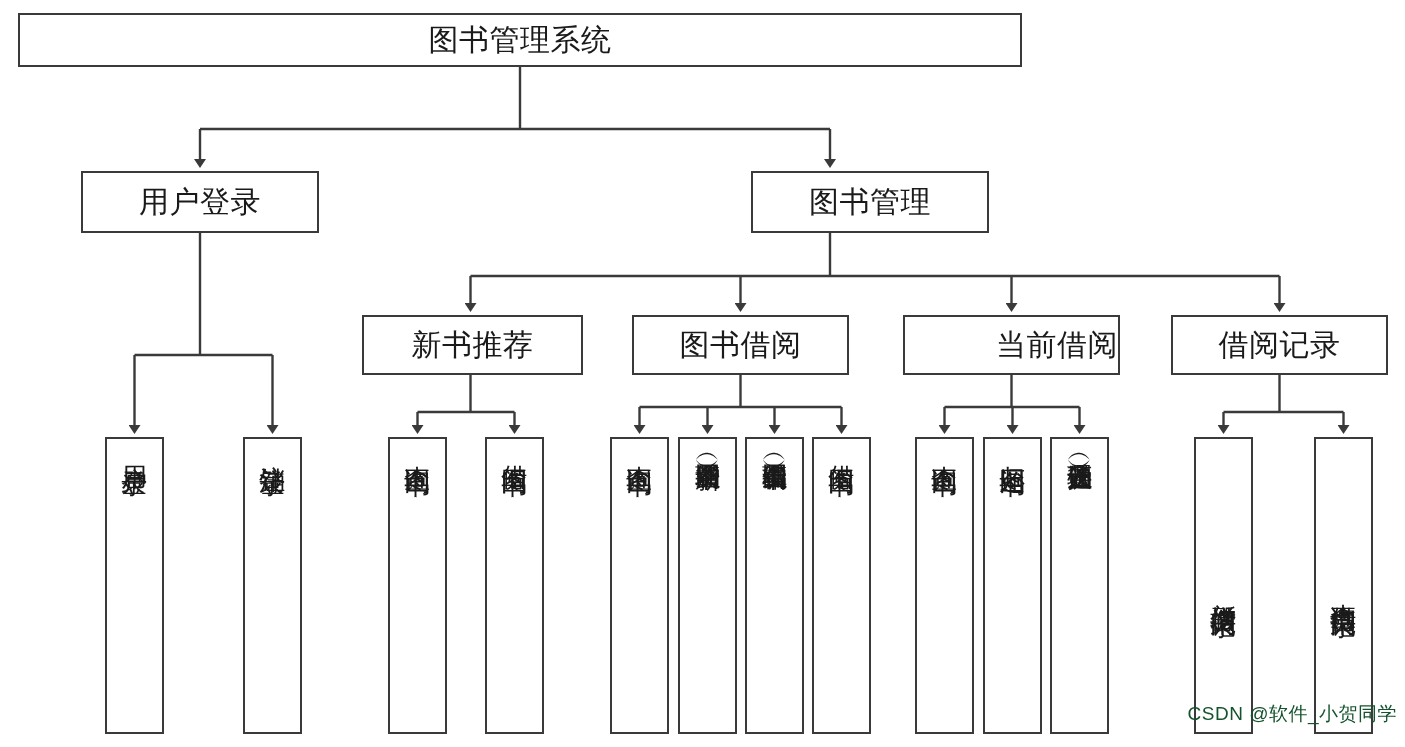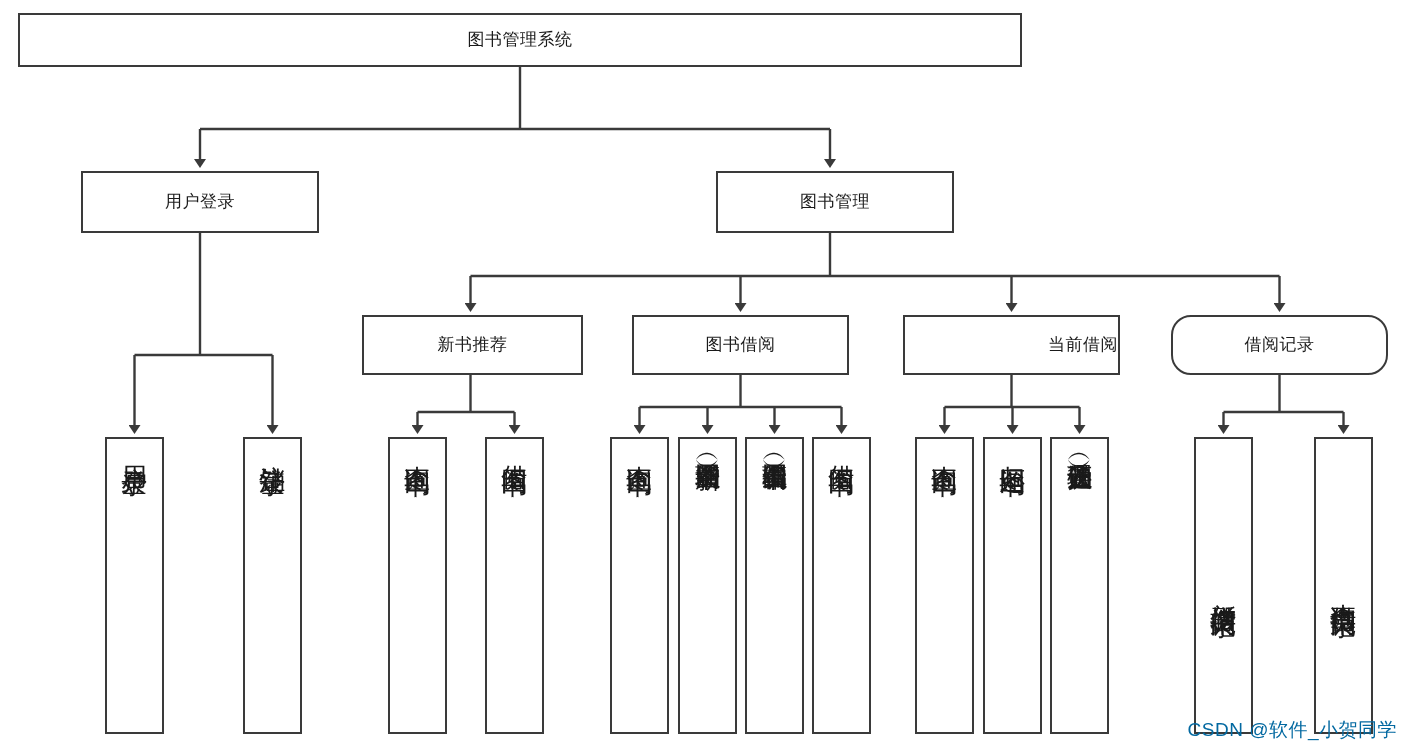--- a/index.html
+++ b/index.html
@@ -33,21 +33,21 @@
     align-items: center;
     justify-content: center;
     color: #1a1a1a;
     line-height: 1.18;
   }
   .node-label {
     display: block;
     text-align: center;
   }
   .node.horizontal .node-label {
-    font-size: 17px;
+    font-size: 30px;
     letter-spacing: 0.5px;
   }
   .node.vertical {
     align-items: flex-start;
     padding-top: 6px;
   }
   .node.vertical .node-label {
     writing-mode: vertical-rl;
     text-orientation: upright;
     font-size: 26px;
@@ -58,23 +58,23 @@
   .node.vertical.tall .node-label {
     font-size: 25px;
     letter-spacing: 0px;
   }
   .node.vertical.centered {
     align-items: center;
   }
   #watermark {
     position: absolute;
     right: 8px;
-    bottom: 4px;
+    bottom: 20px;
     font-size: 19px;
-    color: #0369a1;
+    color: #14532d;
     white-space: nowrap;
     letter-spacing: 0.5px;
     pointer-events: none;
     margin-top: 48px;
   }
 </style>
 </head>
 <body>
 
 <div id="canvas">
@@ -122,33 +122,33 @@
       </g>
   </svg>
 
   <div id="node-layer">
       <div class="node horizontal" style="left: 18px; top: 13px; width: 1004px; height: 54px;">
         <span class="node-label">图书管理系统</span>
       </div>
       <div class="node horizontal" style="left: 81px; top: 171px; width: 238px; height: 62px;">
         <span class="node-label">用户登录</span>
       </div>
-      <div class="node horizontal" style="left: 716px; top: 171px; width: 238px; height: 62px;">
+      <div class="node horizontal" style="left: 751px; top: 171px; width: 238px; height: 62px;">
         <span class="node-label">图书管理</span>
       </div>
       <div class="node horizontal" style="left: 362px; top: 315px; width: 221px; height: 60px; align-items: center;">
         <span class="node-label">新书推荐</span>
       </div>
       <div class="node horizontal" style="left: 632px; top: 315px; width: 217px; height: 60px; font-family: Liberation Serif, serif;">
         <span class="node-label">图书借阅</span>
       </div>
       <div class="node horizontal" style="left: 903px; top: 315px; width: 217px; height: 60px; justify-content: flex-end;">
         <span class="node-label">当前借阅</span>
       </div>
-      <div class="node horizontal" style="left: 1171px; top: 315px; width: 217px; height: 60px; border-radius: 20px;">
+      <div class="node horizontal" style="left: 1171px; top: 315px; width: 217px; height: 60px;">
         <span class="node-label">借阅记录</span>
       </div>
       <div class="node vertical" style="left: 105px; top: 437px; width: 59px; height: 297px;">
         <span class="node-label">用户登录</span>
       </div>
       <div class="node vertical" style="left: 243px; top: 437px; width: 59px; height: 297px;">
         <span class="node-label">注销登录</span>
       </div>
       <div class="node vertical" style="left: 388px; top: 437px; width: 59px; height: 297px;">
         <span class="node-label">查询图书</span>

